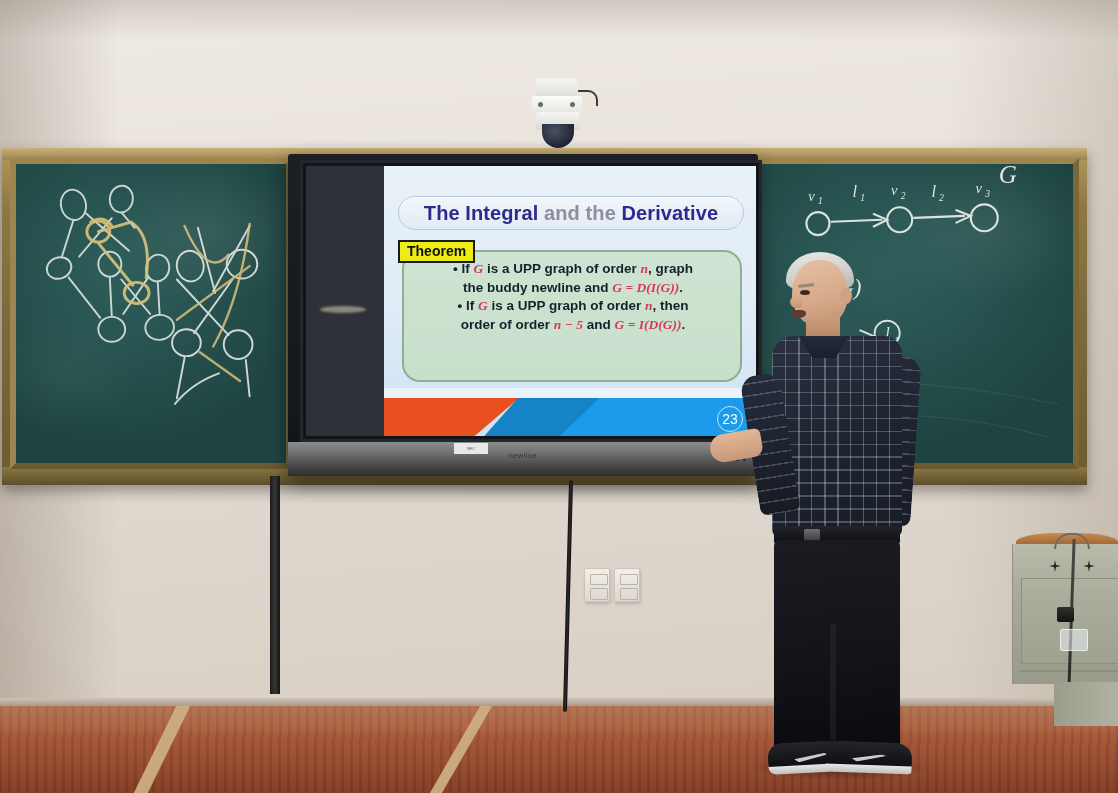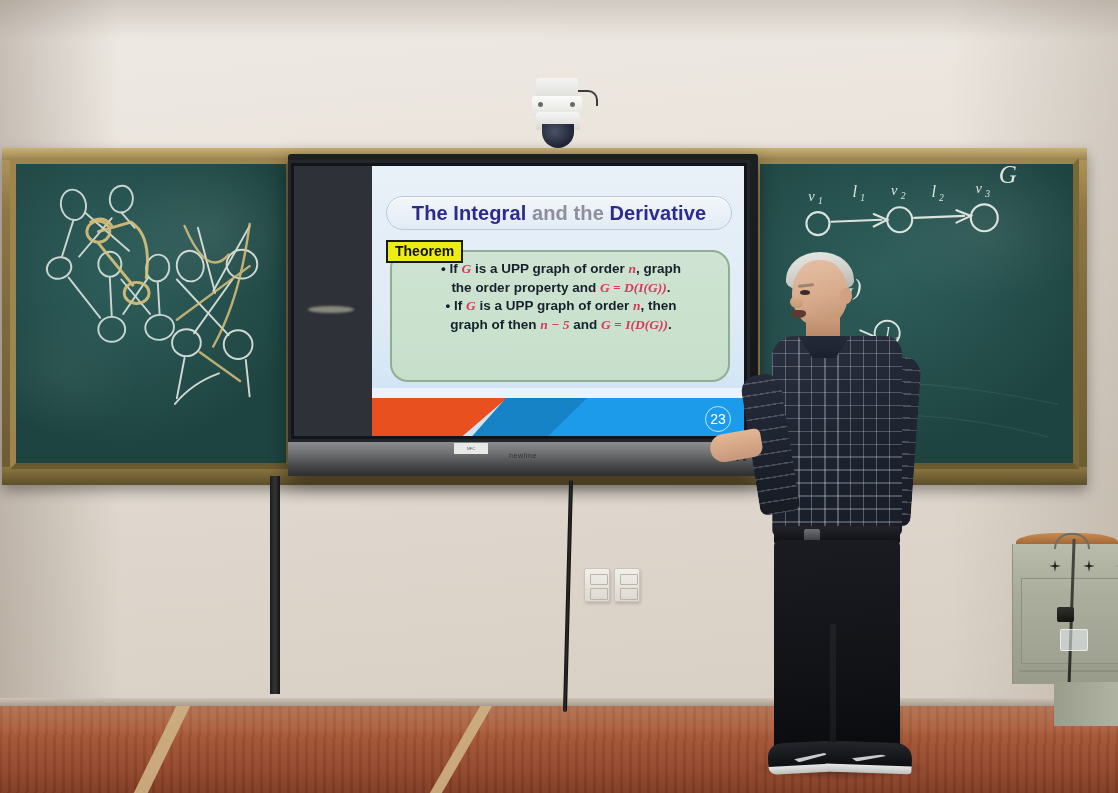--- a/index.html
+++ b/index.html
@@ -90,21 +90,21 @@
   .chalk-svg { position:absolute; inset:0; width:100%; height:100%; }
 
   
   .display-unit {
     position:absolute; left: 288px; top: 154px; width: 470px; height: 322px;
     background: linear-gradient(180deg,#1c1f23 0%, #15171a 80%, #0e1012 100%);
     border-radius: 3px;
     box-shadow: 0 8px 20px rgba(0,0,0,.45);
   }
   .display-bezel {
-    position:absolute; left: 0; top: 6px; width: 462px; height: 282px;
+    position:absolute; left: 12px; top: 6px; width: 462px; height: 282px;
     background: #111418;
     border: 3px solid #23262b;
   }
   .display-panel {
     position:absolute; left: 3px; top: 3px; right: 3px; bottom: 3px;
     background: #16191d; overflow: hidden;
   }
   .slide {
     position:absolute; left: 78px; top: 0px; width: 375px; height: 276px;
     background: linear-gradient(180deg,#e9f1f8 0%, #dfebf6 55%, #d4e6f5 78%, #cfe3f4 100%);
@@ -521,23 +521,23 @@
             <div class="slide-title">
               <span class="t-dark">The Integral</span><span class="t-grey"> and the </span><span class="t-dark">Derivative</span>
             </div>
           </div>
 
           <div class="theorem-box"></div>
           <div class="theorem-badge">Theorem</div>
 
           <ul class="theorem-list" id="theorem-list">
               <li><span class="bdot">• </span><span>If </span><span class="sym">G</span><span> is a UPP graph of order </span><span class="sym">n</span><span>, graph</span></li>
-              <li><span>the order property and </span><span class="sym">G = D(I(G))</span><span>.</span></li>
+              <li><span>the buddy newline and </span><span class="sym">G = D(I(G))</span><span>.</span></li>
               <li><span class="bdot">• </span><span>If </span><span class="sym">G</span><span> is a UPP graph of order </span><span class="sym">n</span><span>, then</span></li>
-              <li><span>graph of then </span><span class="sym">n − 5</span><span> and </span><span class="sym">G = I(D(G))</span><span>.</span></li>
+              <li><span>order of order </span><span class="sym">n − 5</span><span> and </span><span class="sym">G = I(D(G))</span><span>.</span></li>
             </ul>
 
           <div class="slide-footer">
             <div class="fb-white"></div>
             <div class="fb-orange"></div>
             <div class="fb-bluedark"></div>
             <div class="fb-blue"></div>
             <div class="page-circle">23</div>
           </div>
         </div>

